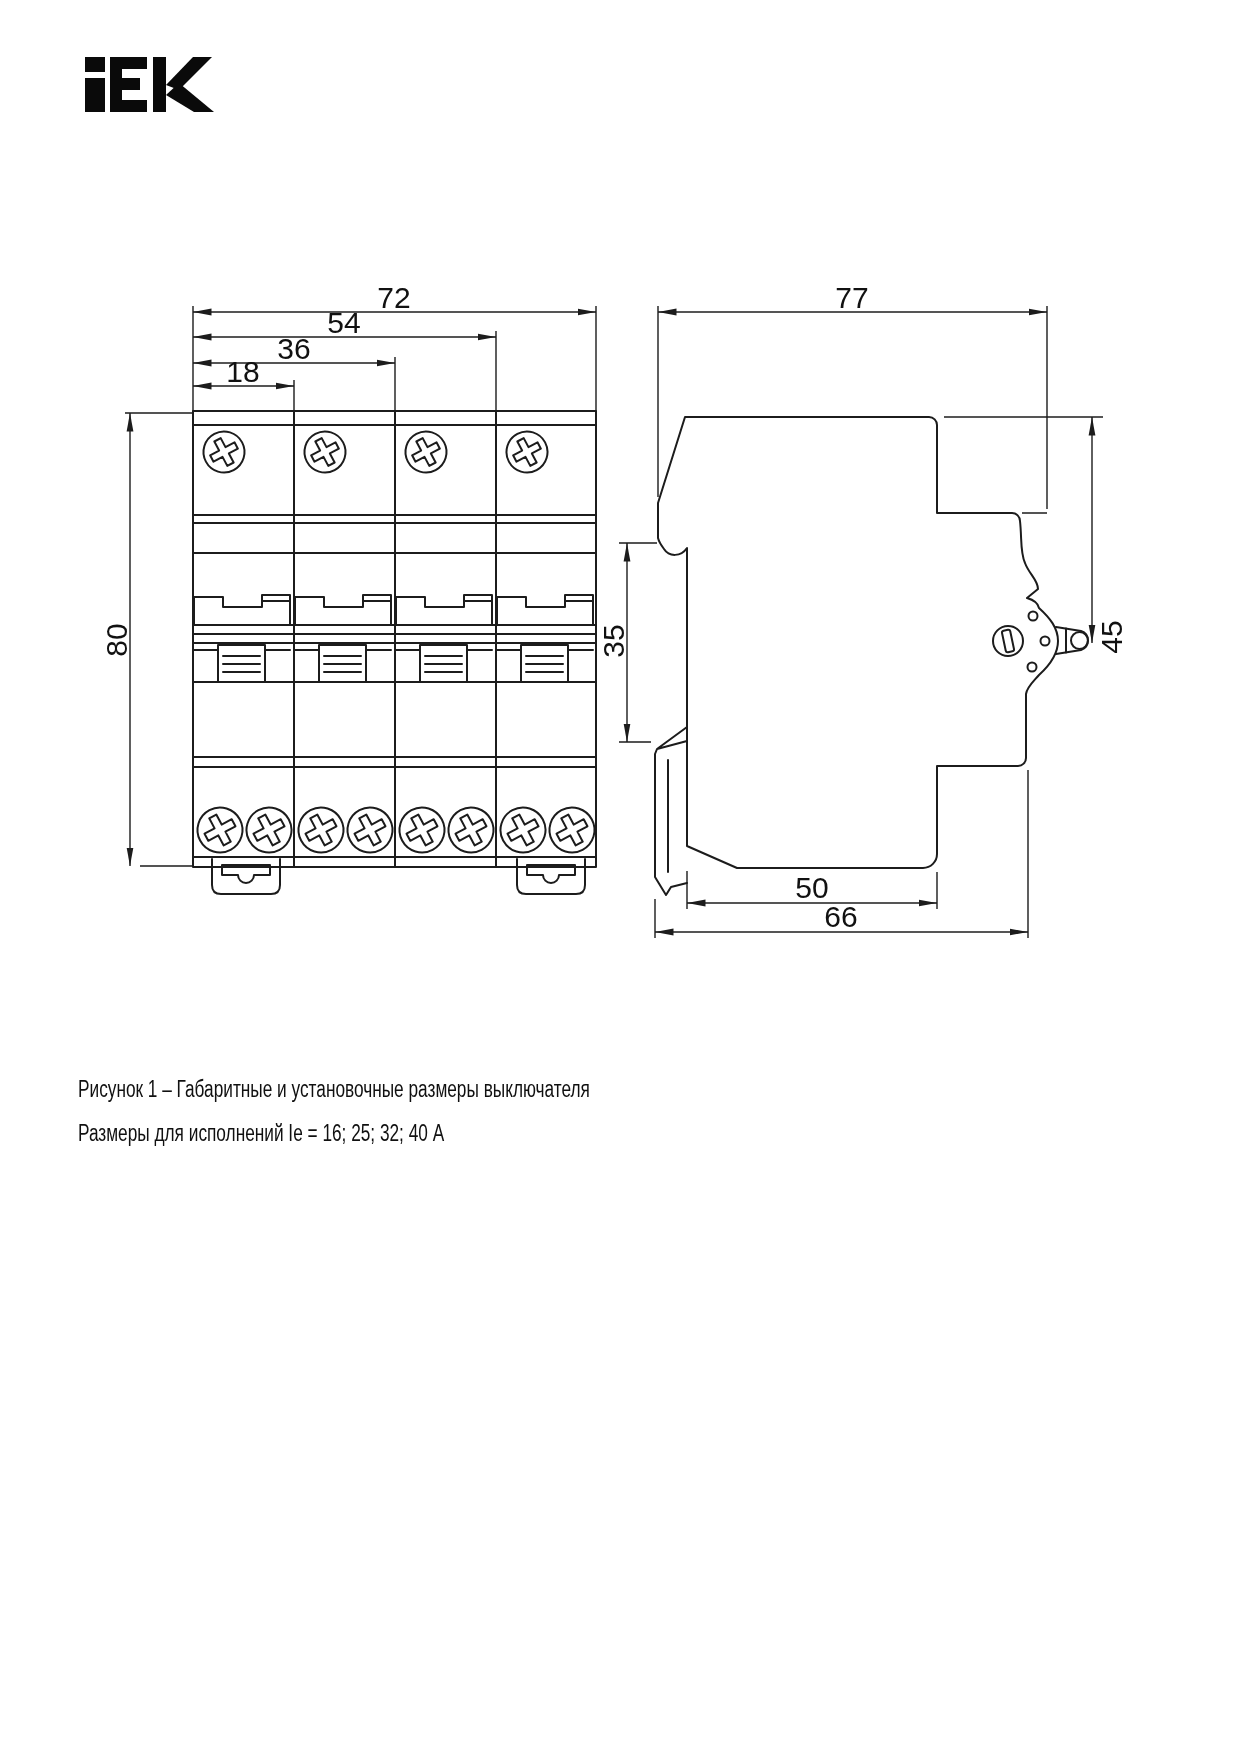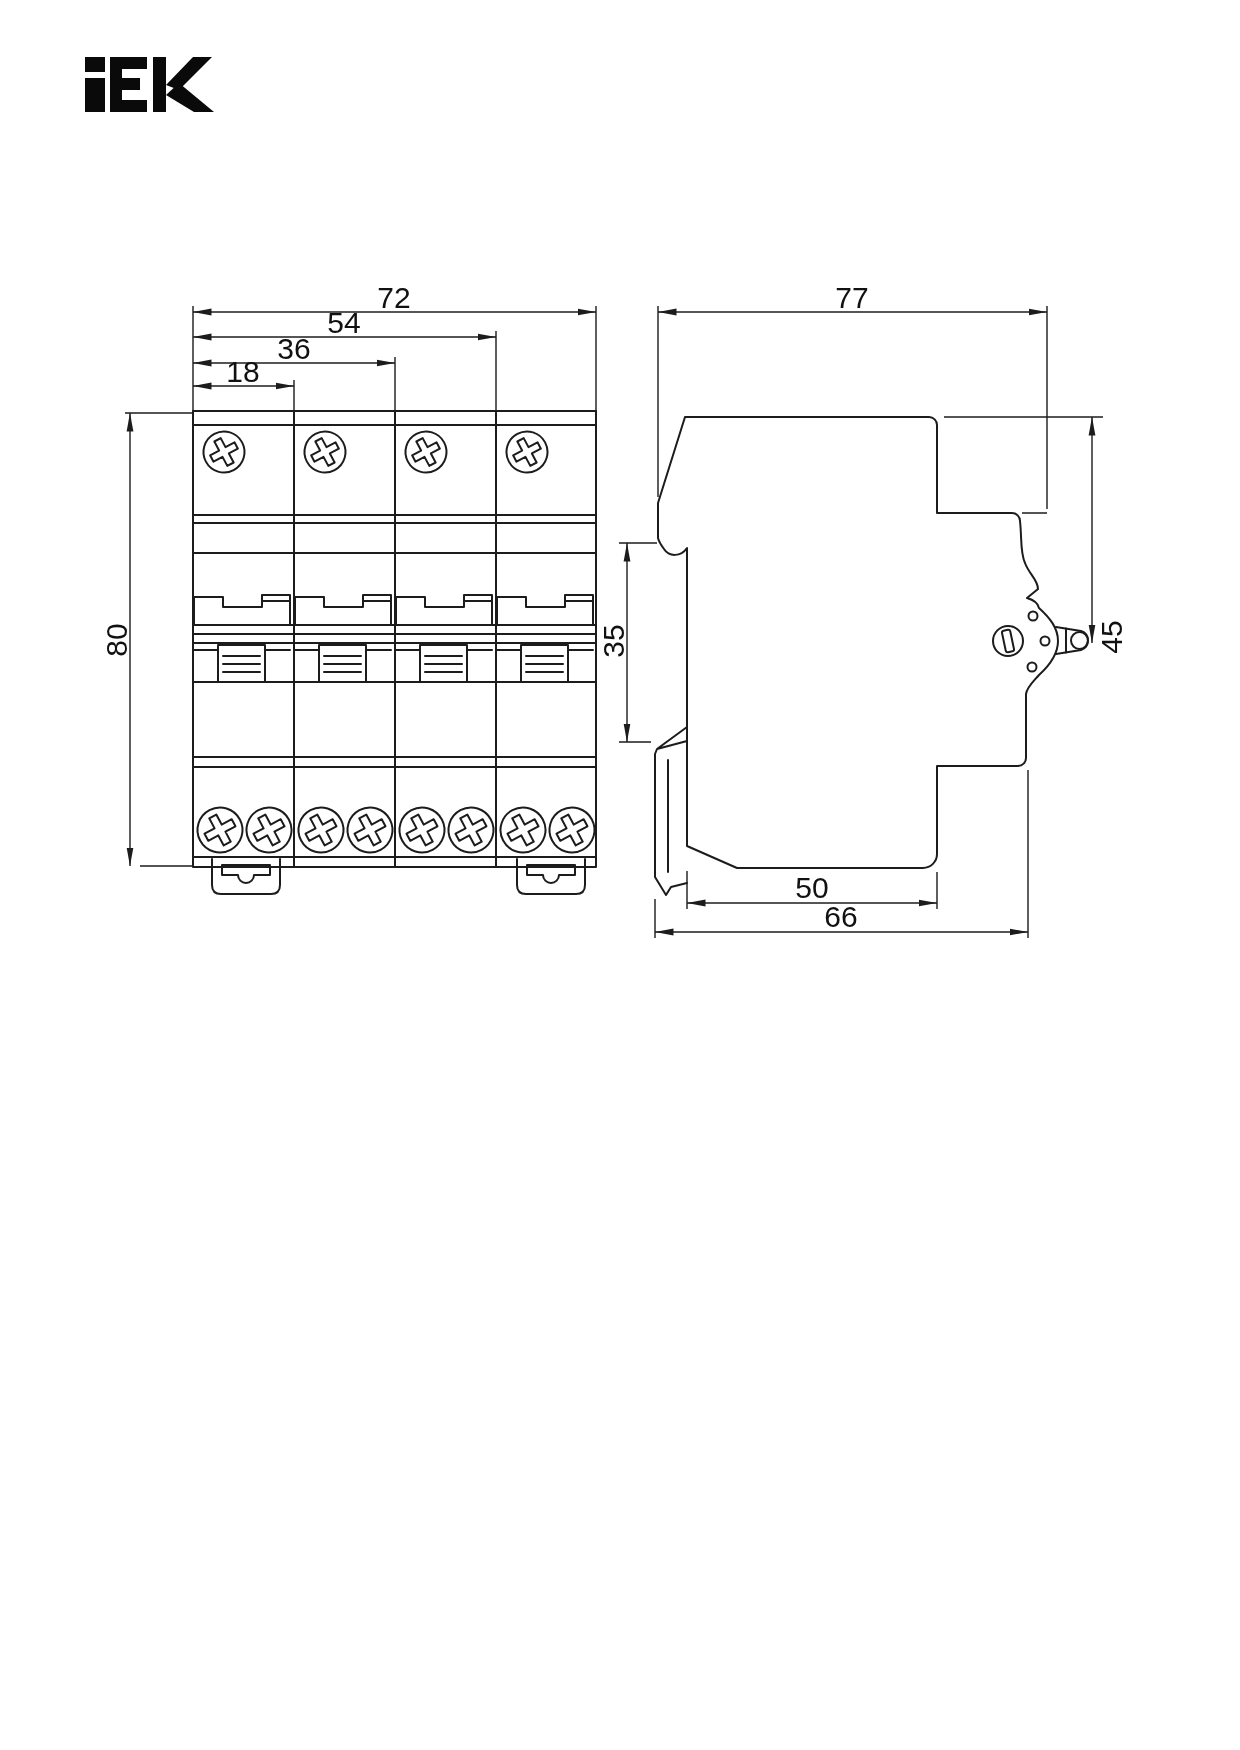--- a/index.html
+++ b/index.html
@@ -144,13 +144,17 @@
       <text class="dimtxt" transform="rotate(-90 1122 637)" x="1122" y="637">45</text>
 
       <path class="dm" d="M687,871 V909 M937,872 V909 M655,899 V938 M1028,770 V938"></path>
       <line class="dm" x1="687" y1="903" x2="937" y2="903" marker-start="url(#ah)" marker-end="url(#ah)"></line>
       <line class="dm" x1="655" y1="932" x2="1028" y2="932" marker-start="url(#ah)" marker-end="url(#ah)"></line>
       <text class="dimtxt" x="812" y="898">50</text>
       <text class="dimtxt" x="841" y="927">66</text>
     </g>
   </svg>
 
+  <div id="caption">
+    <span class="cl"><span class="sq">Рисунок 1 – Габаритные и установочные размеры выключателя</span></span>
+    <span class="cl"><span class="sq">Размеры для исполнений Ie = 16; 25; 32; 40 А</span></span>
+  </div>
 </div>
 
 </body></html>

